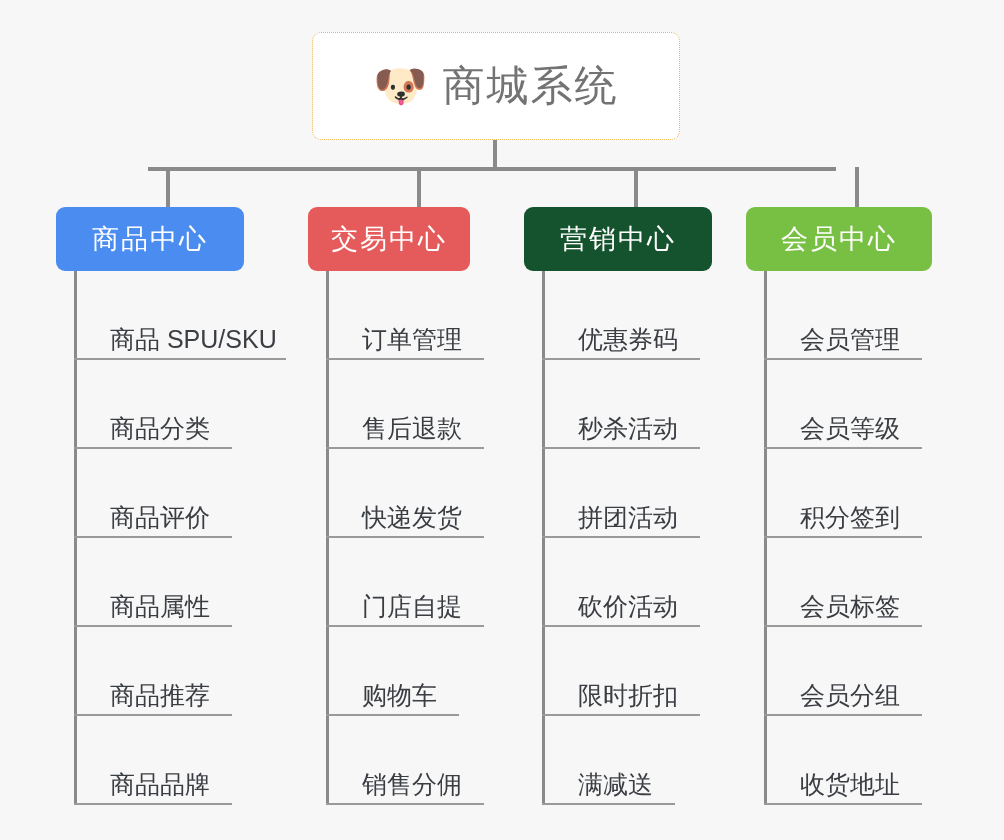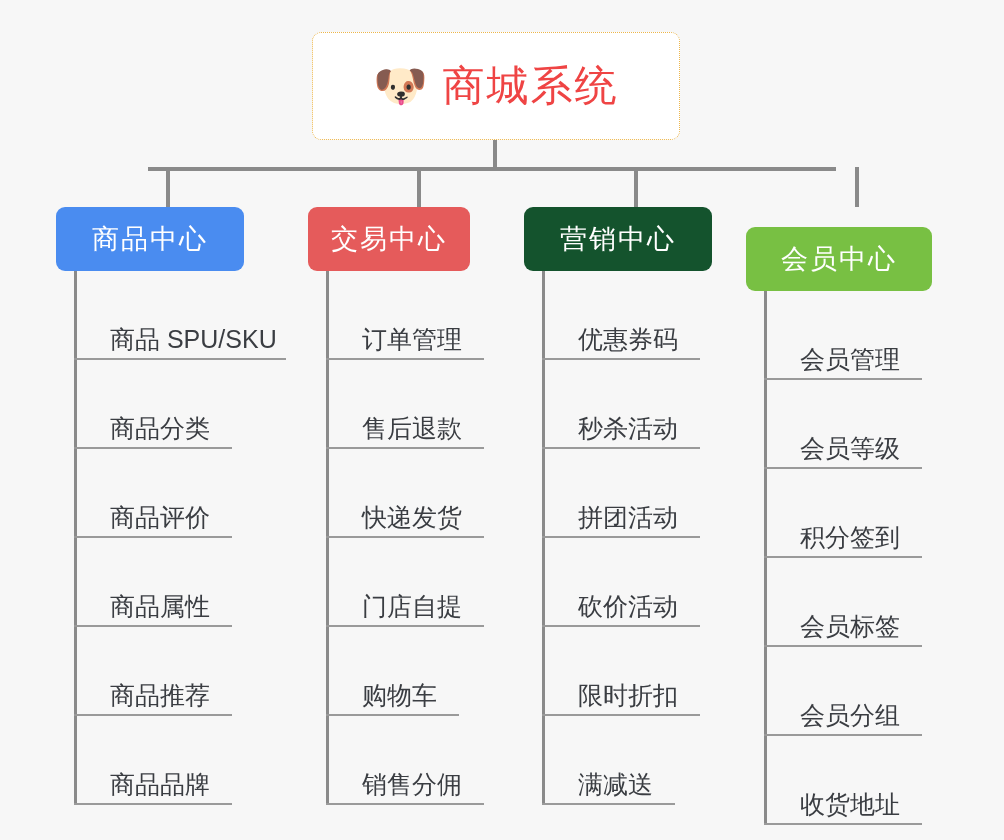--- a/index.html
+++ b/index.html
@@ -24,21 +24,21 @@
     display:flex;align-items:center;justify-content:center;
   }
   .root-inner{display:flex;align-items:center;gap:14px;}
   .root-emoji{
     font-size:44px;line-height:1;
     font-family:"DejaVu Sans",sans-serif;
     display:block;
   }
   .root-title{
     font-size:42px;
-    color:#ef4444;
+    color:#737373;
     letter-spacing:2px;
     line-height:1;
     white-space:nowrap;
   }
 
   
   .conn{position:absolute;background:#8a8a8a;}
   .conn-stem{left:493px;top:140px;width:4px;height:30px;}
   .conn-bus{left:148px;top:167px;width:688px;height:4px;}
   .conn-drop{top:167px;width:4px;height:40px;}
@@ -204,21 +204,21 @@
           <div class="leaf" style="top: 356px; left: 18px;">
             <span class="leaf-label">限时折扣</span>
             <div class="leaf-underline" style="width: 158px;"></div>
           </div>
           <div class="leaf" style="top: 445px; left: 18px;">
             <span class="leaf-label">满减送</span>
             <div class="leaf-underline" style="width: 133px;"></div>
           </div>
         </div>
       </div>
-      <div class="col" style="left: 746px; width: 186px; margin-top: 20px;">
+      <div class="col" style="left: 746px; width: 186px;">
         <div class="header" style="background: rgb(120, 192, 67);">
           <span class="header-label">会员中心</span>
         </div>
         <div class="trunk" style="left: 18px; height: 534px;"></div>
         <div class="leaves" style="width: 186px;">
           <div class="leaf" style="top: 0px; left: 18px;">
             <span class="leaf-label">会员管理</span>
             <div class="leaf-underline" style="width: 158px;"></div>
           </div>
           <div class="leaf" style="top: 89px; left: 18px;">

